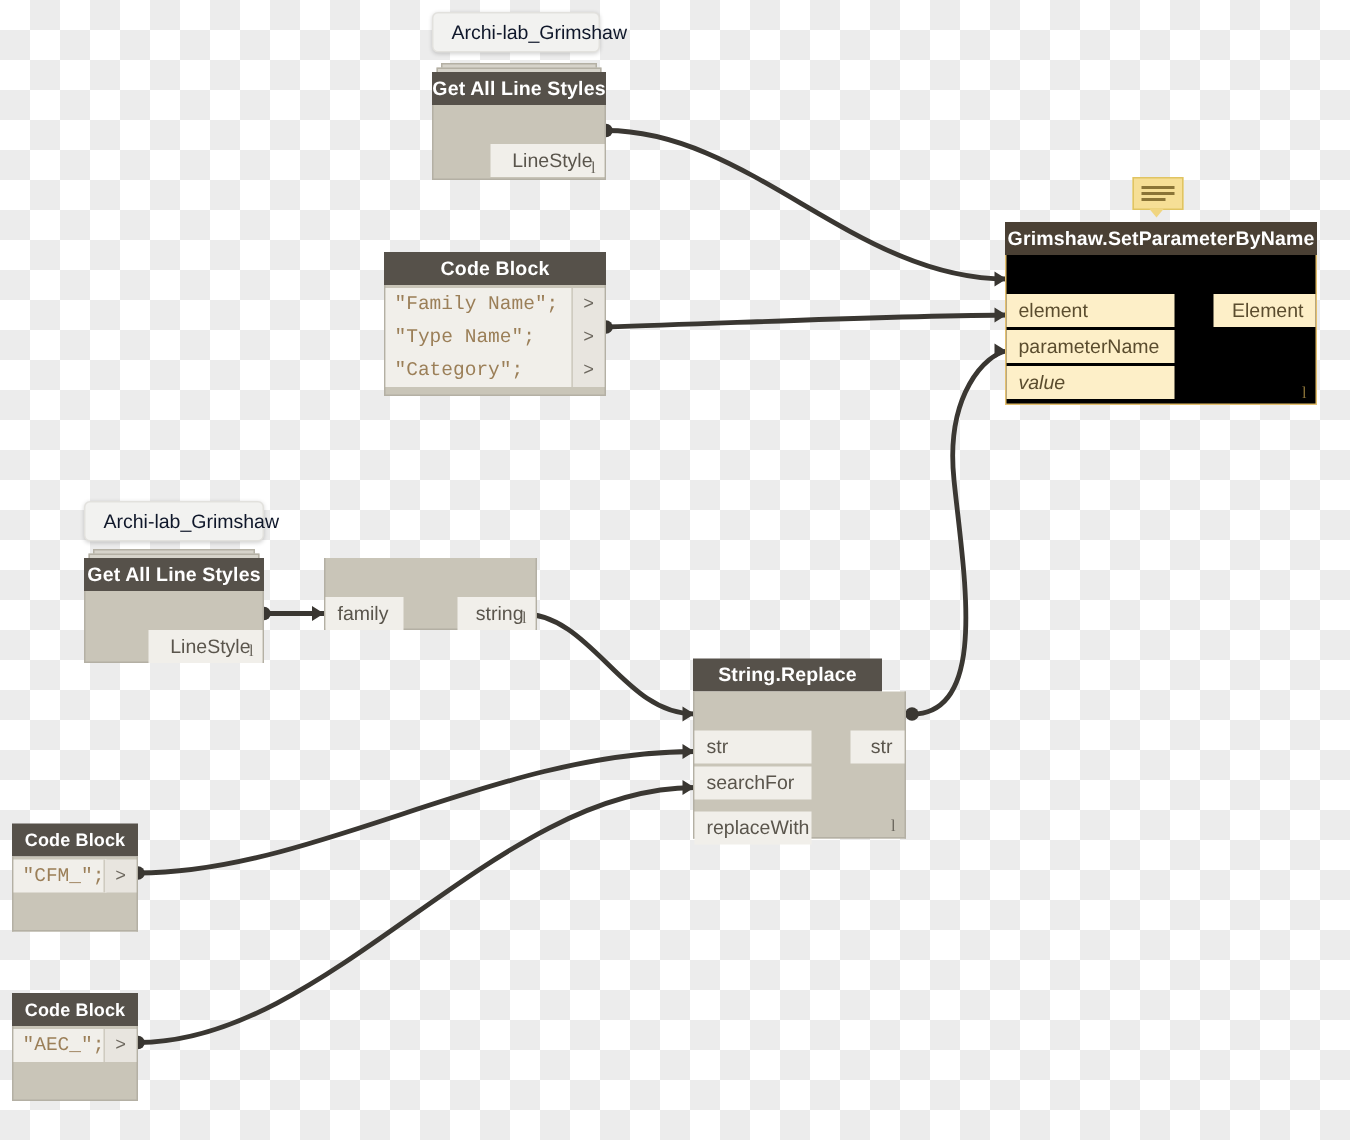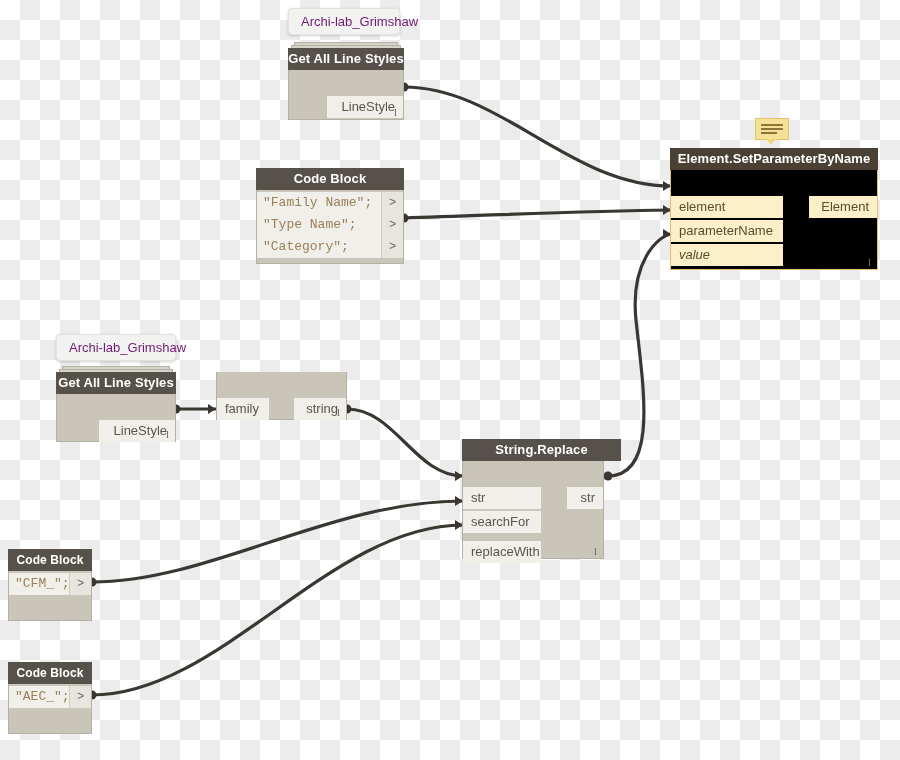--- a/index.html
+++ b/index.html
@@ -55,21 +55,21 @@
   }
   .cb-out{
     position:absolute;height:22px;line-height:22px;width:22px;
     background:#e8e5df;color:#6c675e;font-size:12px;text-align:center;
     font-family:"Liberation Mono", monospace;box-sizing:border-box;
     border-left:1px solid #cfcbc0;
   }
   
   .pkg-label{
     position:absolute;background:#f2f2f0;border:1px solid #e2e1dd;
-    border-radius:4px;font-size:13px;color:#701a75;
+    border-radius:4px;font-size:13px;color:#0f172a;
     padding:5px 12px;box-sizing:border-box;white-space:nowrap;
     box-shadow:0 1px 3px rgba(0,0,0,.18);
   }
   
   .node.amber .hdr{background:#4a4034;}
   .node.amber .body{background:#000000;border-color:#e4bf6d;}
   .node.amber .port{background:#fdefc8;color:#5a4c2e;}
   .node.amber .lacing{color:#8b7338;}
 
   
@@ -151,21 +151,21 @@
 
   <div class="note" style="left:755px;top:118px;">
     <div class="bub"></div>
     <div class="ln" style="top:6px;width:22px;"></div>
     <div class="ln" style="top:10px;width:22px;"></div>
     <div class="ln" style="top:14px;width:16px;"></div>
     <div class="tail"></div>
   </div>
 
   <div class="node amber" style="left:670px;top:148px;width:208px;height:122px;">
-    <div class="hdr" style="width:208px;">Element.SetParameterByName</div>
+    <div class="hdr" style="width:208px;">Grimshaw.SetParameterByName</div>
     <div class="body" style="width:208px;height:100px;">
       <div class="port in" style="top:26px;width:112px;">element</div>
       <div class="port in" style="top:50px;width:112px;">parameterName</div>
       <div class="port in" style="top:74px;width:112px;font-style:italic;">value</div>
       <div class="port out" style="top:26px;width:68px;">Element</div>
       <div class="lacing">l</div>
     </div>
   </div>
 
   <div class="pkg-label" style="left:56px;top:334px;width:120px;">Archi-lab_Grimshaw</div>
@@ -174,29 +174,29 @@
     <div class="stack2" style="left:6px;top:-6px;width:108px;height:10px;"></div>
     <div class="stack1" style="left:3px;top:-3px;width:114px;height:10px;"></div>
     <div class="hdr" style="width:120px;">Get All Line Styles</div>
     <div class="body" style="width:120px;height:48px;">
       <div class="port out" style="top:26px;width:76px;">LineStyle</div>
       <div class="lacing">l</div>
     </div>
   </div>
 
   <div class="node" style="left:216px;top:372px;width:131px;height:70px;">
-    <div class="body" style="width:131px;height:48px;">
+    <div class="body" style="width:142px;height:48px;">
       <div class="port in" style="top:26px;width:52px;">family</div>
       <div class="port out" style="top:26px;width:52px;">string</div>
       <div class="lacing">l</div>
     </div>
   </div>
 
   <div class="node" style="left:462px;top:439px;width:146px;height:120px;">
-    <div class="hdr" style="width:159px;">String.Replace</div>
+    <div class="hdr" style="width:126px;">String.Replace</div>
     <div class="body" style="width:142px;height:98px;">
       <div class="port in" style="top:26px;width:78px;">str</div>
       <div class="port in" style="top:50px;width:78px;">searchFor</div>
       <div class="port in" style="top:80px;width:78px;">replaceWith</div>
       <div class="port out" style="top:26px;width:36px;">str</div>
       <div class="lacing">l</div>
     </div>
   </div>
 
   <div class="node" style="left:8px;top:549px;width:84px;height:72px;">

